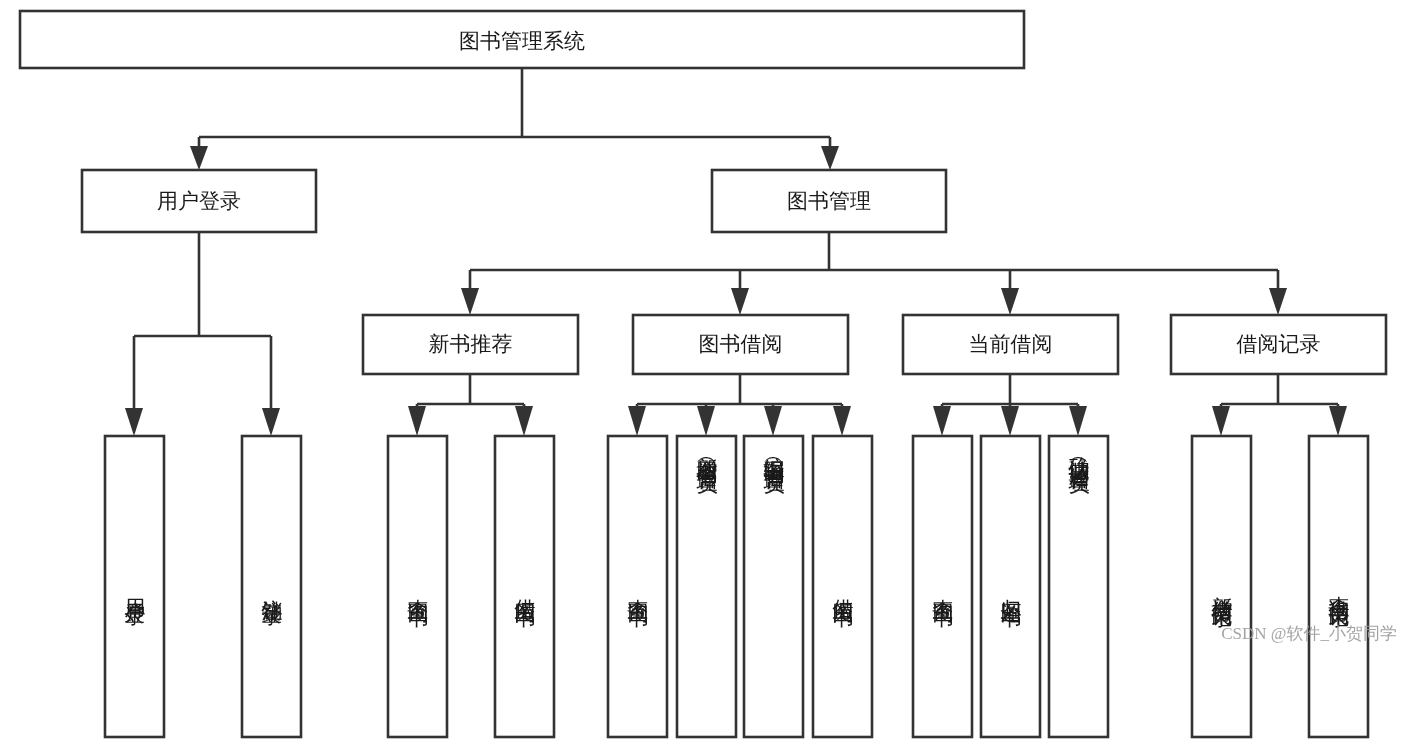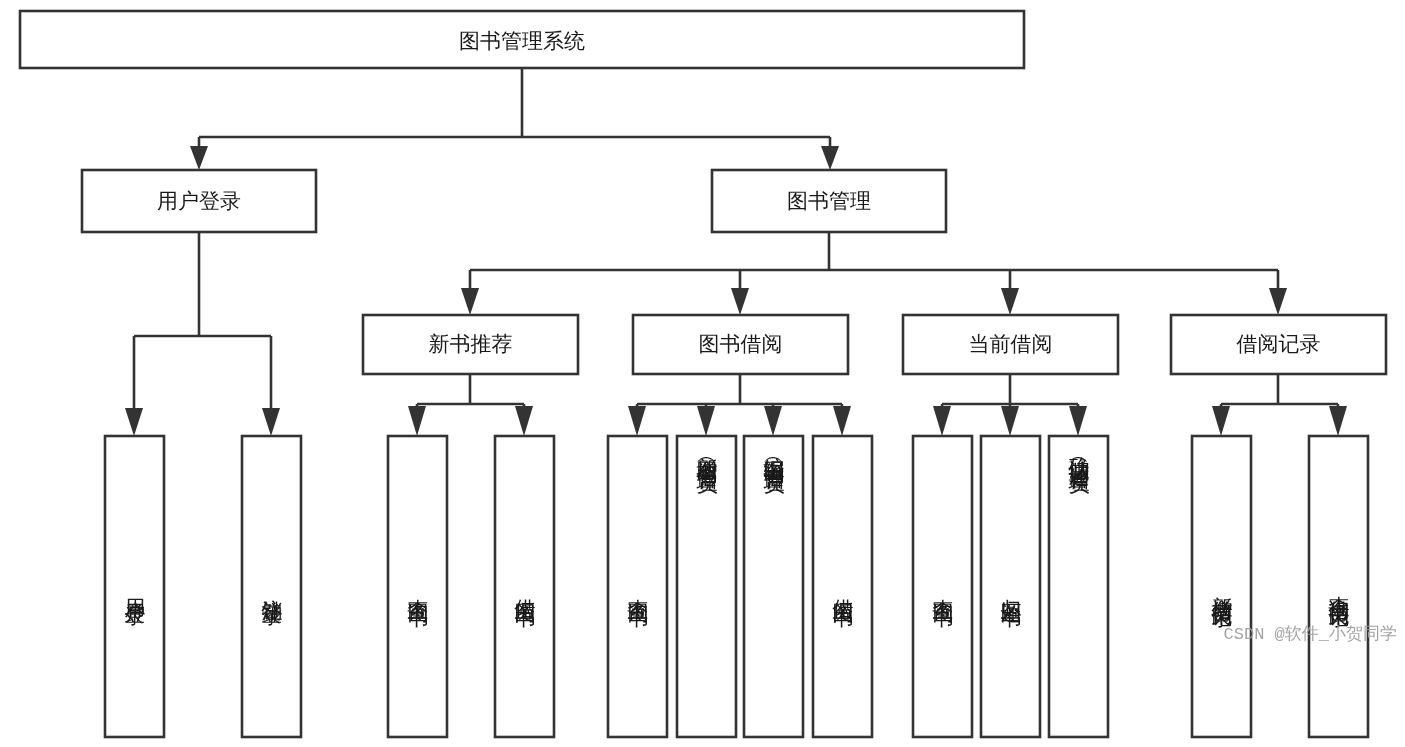--- a/index.html
+++ b/index.html
@@ -62,21 +62,21 @@
     line-height: 1.0;
     color: #1a1a1a;
     letter-spacing: 2.5px;
     white-space: nowrap;
     text-align: center;
   }
   .watermark {
     position: absolute;
     right: 8px;
     bottom: 6px;
-    font-family: Liberation Mono, monospace;
+    font-family: Liberation Serif, serif;
     font-size: 17px;
     color: #9c9c9c;
     opacity: 0.92;
     white-space: nowrap;
     pointer-events: none;
   }
 </style>
 </head>
 <body>
 

